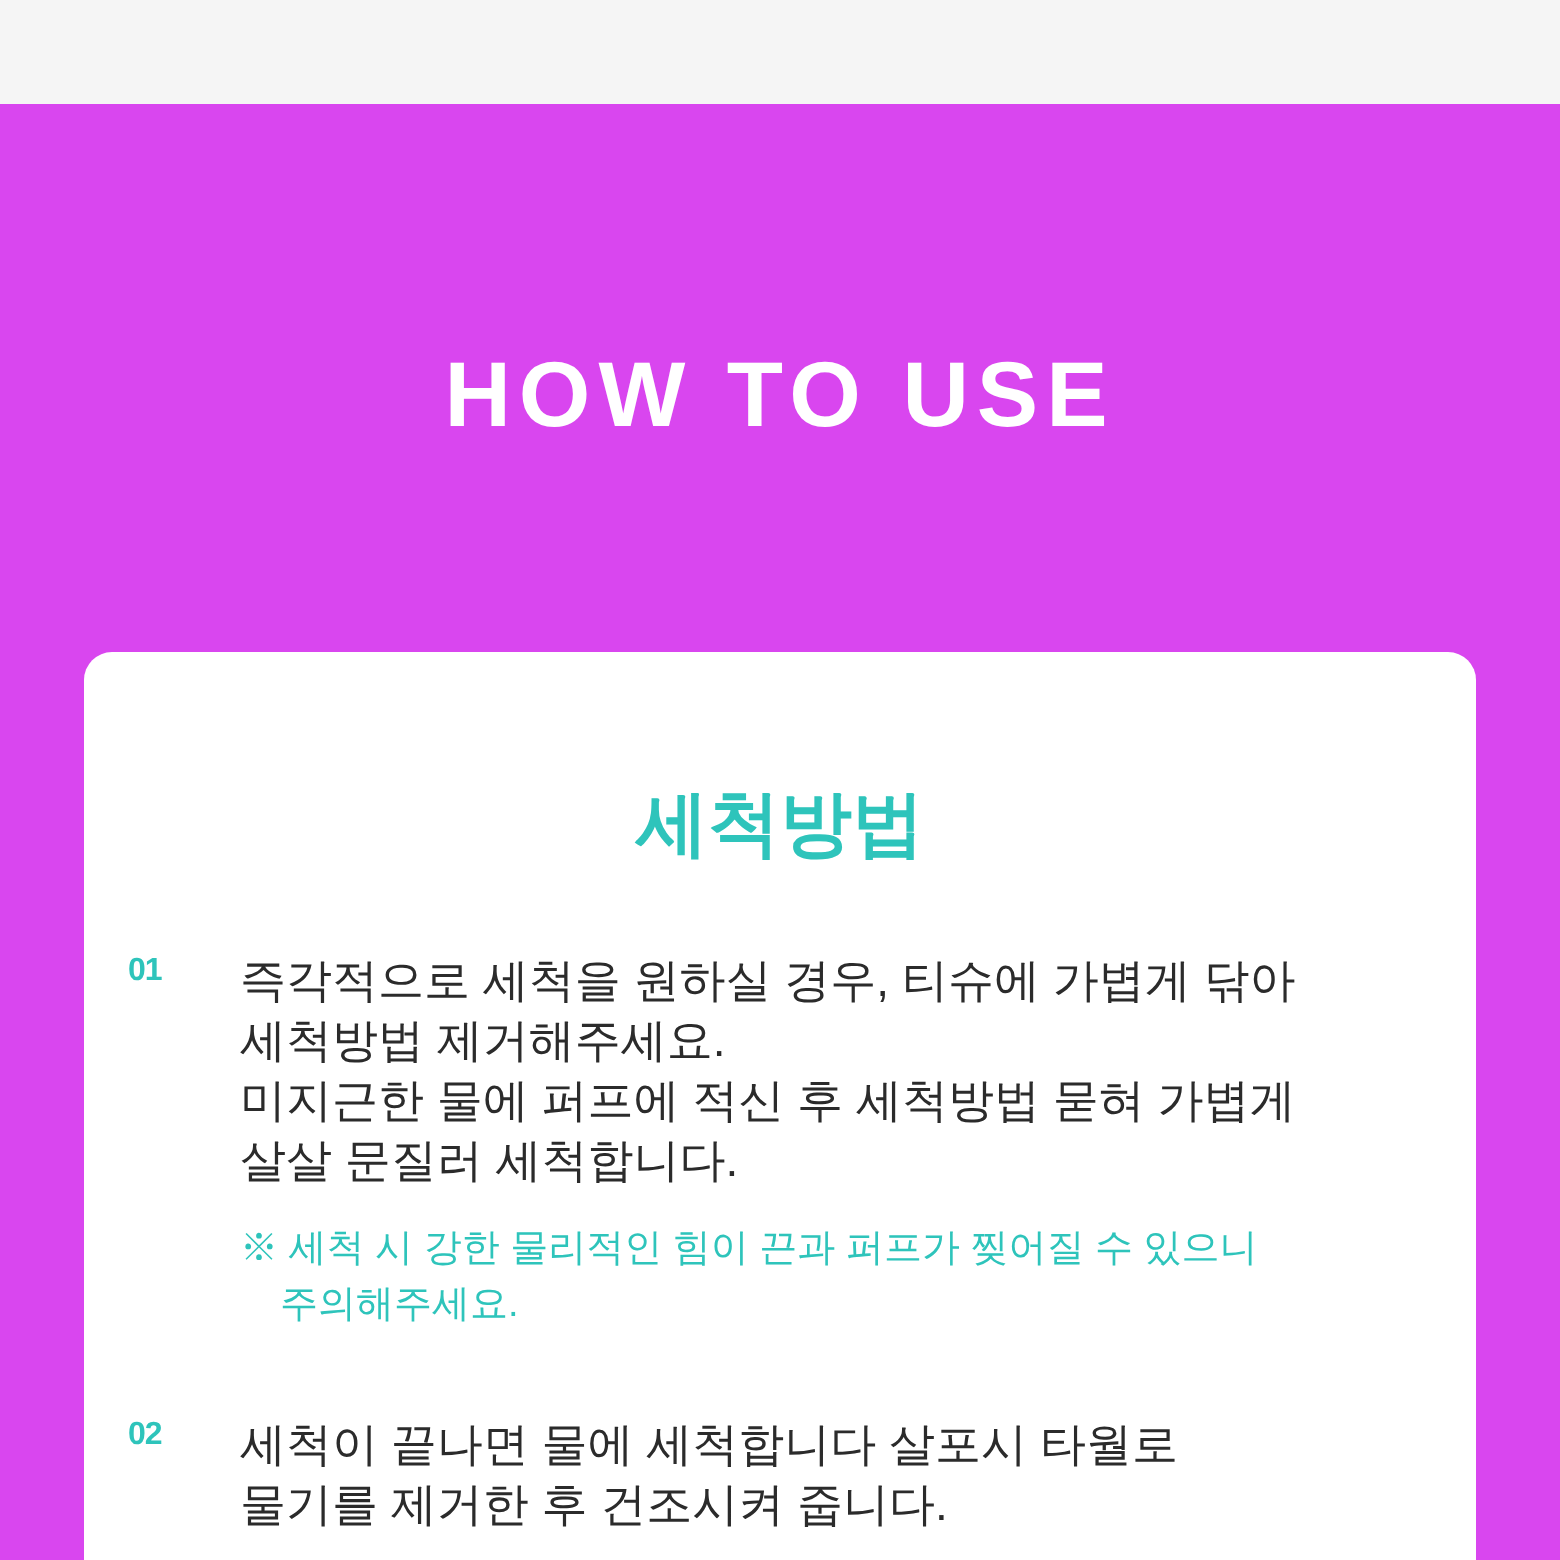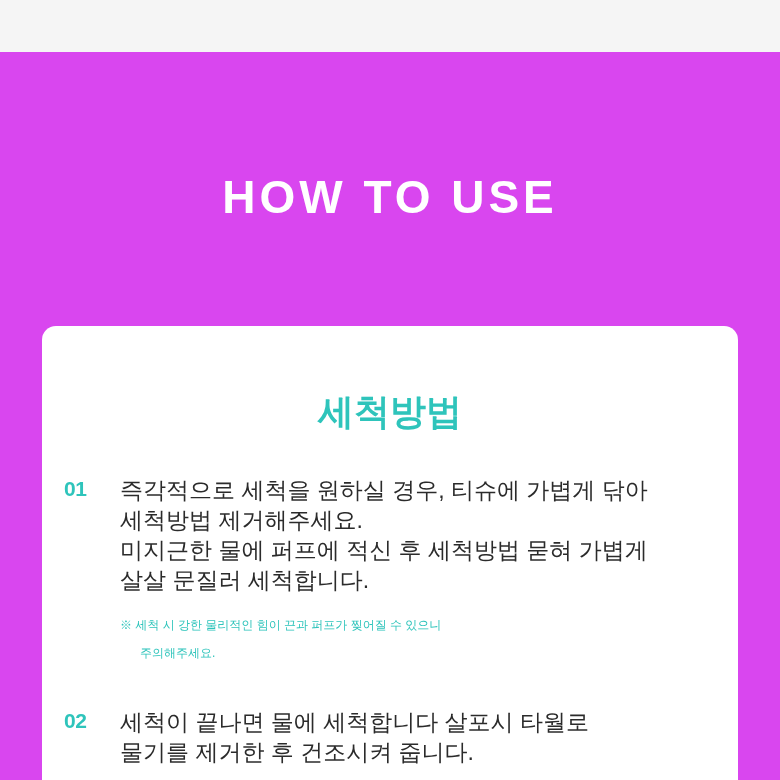--- a/index.html
+++ b/index.html
@@ -71,37 +71,37 @@
   }
   .step {
     position: relative;
     margin-bottom: 26px;
   }
   .step-num {
     position: absolute;
     left: -56px;
     top: 2px;
     color: #2ec4bb;
-    font-size: 21px;
+    font-size: 16px;
     font-weight: bold;
     letter-spacing: -0.5px;
   }
   .step-lines {
     color: #2b2b2b;
     font-size: 23px;
     line-height: 30px;
   }
   .step-line {
     display: block;
     white-space: pre;
   }
   .note {
     margin-top: 16px;
     color: #2ec4bb;
-    font-size: 12px;
+    font-size: 19px;
     line-height: 28px;
     position: relative;
   }
   .note-line {
     display: block;
     white-space: pre;
   }
   .note-line.indent {
     padding-left: 20px;
   }

